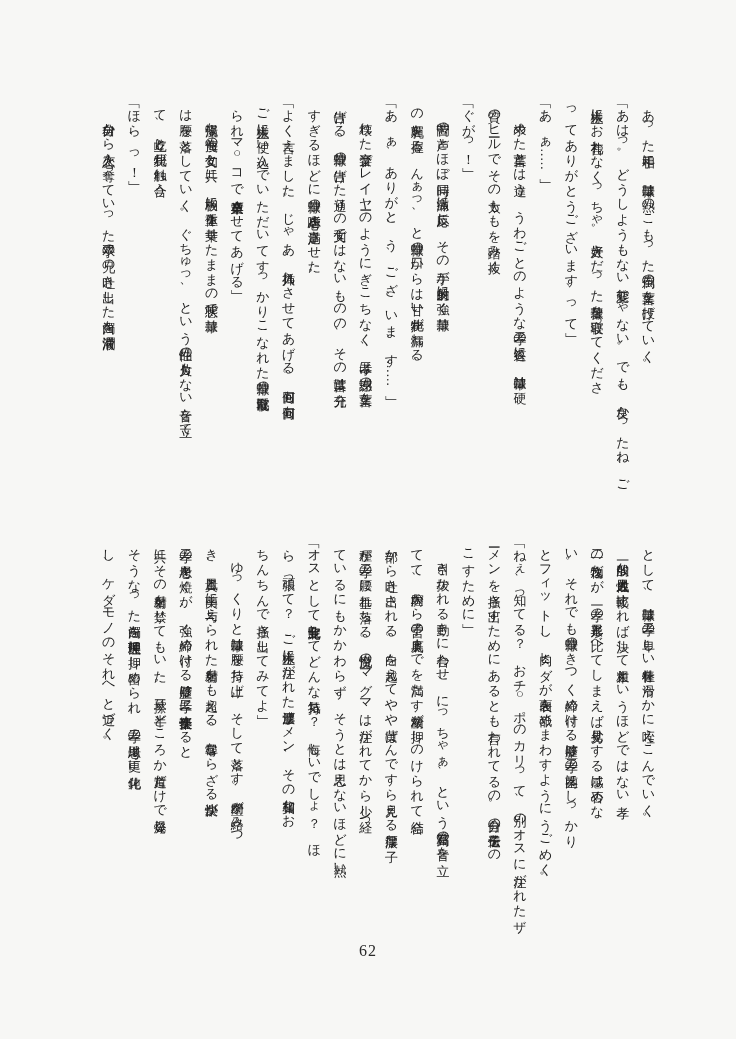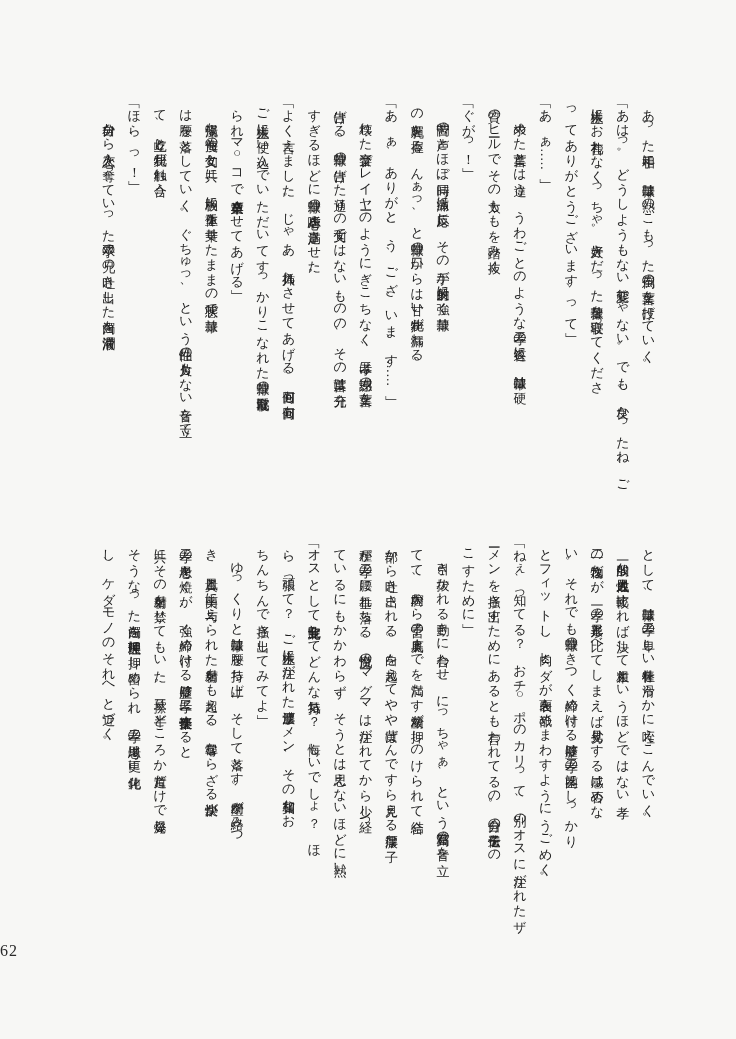--- a/index.html
+++ b/index.html
@@ -32,20 +32,21 @@
   .text-block.lower { top: 540px; }
   .tline {
     margin: 0;
     padding: 0;
   }
   .page-number {
     position: absolute;
     top: 942px;
     left: 0;
     width: 100%;
+    text-align: center;
     font-size: 16px;
     letter-spacing: 1px;
     color: #2a2a2a;
   }
 </style>
 </head>
 <body>
 
 <div class="page">
 

